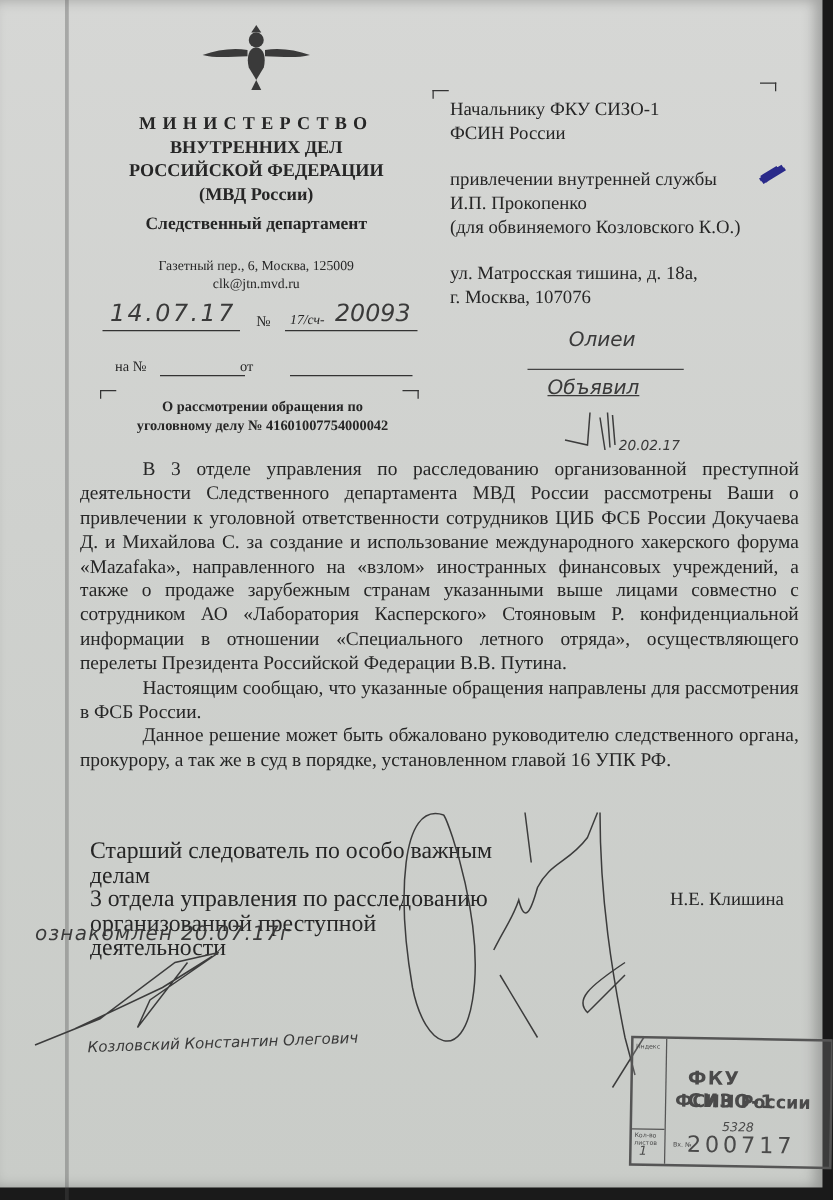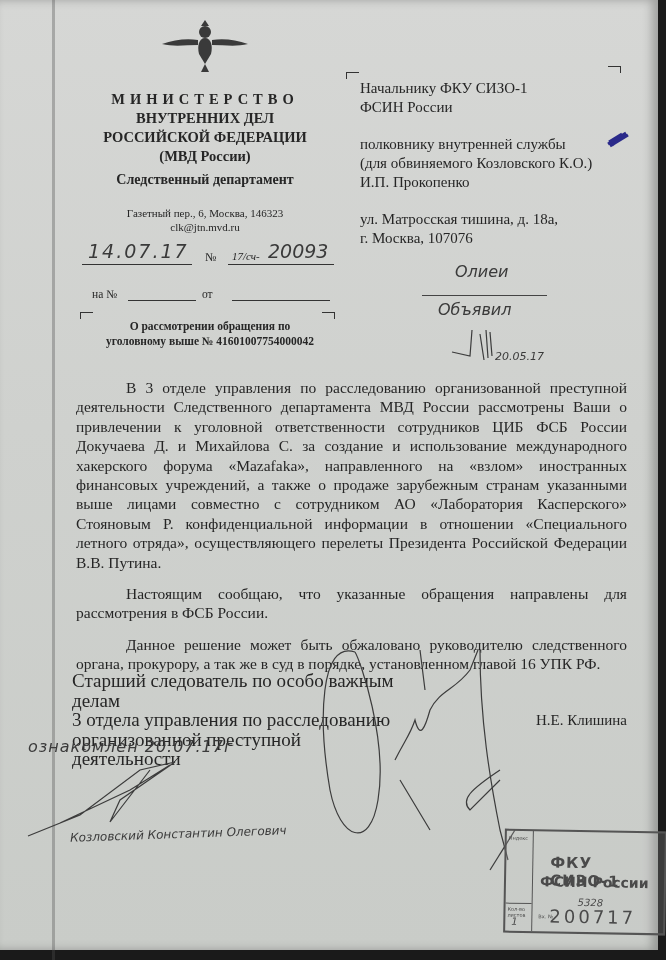--- a/index.html
+++ b/index.html
@@ -29,41 +29,41 @@
     .datefield { left: 82px; top: 244px; width: 110px; border-bottom: 1px solid #333; height: 20px; }
     .hand { font-family: "DejaVu Sans", sans-serif; font-style: italic; color: #3a3a3a; }
     .date-hw { left: 88px; top: 240px; font-size: 19px; letter-spacing: 2px; }
     .no-label { left: 205px; top: 250px; font-size: 12px; }
     .regfield { left: 228px; top: 244px; width: 106px; border-bottom: 1px solid #333; height: 20px; }
     .reg-prefix { left: 232px; top: 250px; font-size: 11px; font-style: italic; }
     .reg-hw { left: 268px; top: 240px; font-size: 19px; }
 
     .na-label { left: 92px; top: 288px; font-size: 11.5px; }
     .na-field { left: 128px; top: 300px; width: 68px; border-bottom: 1px solid #333; }
-    .ot-label { left: 202px; top: 288px; font-size: 11.5px; }
+    .ot-label { left: 192px; top: 288px; font-size: 11.5px; }
     .ot-field { left: 232px; top: 300px; width: 98px; border-bottom: 1px solid #333; }
 
     .corner { width: 12px; height: 6px; border-top: 1.5px solid #333; }
     .corner.l { border-left: 1.5px solid #333; }
     .corner.r { border-right: 1.5px solid #333; }
 
     .subject { left: 80px; top: 319px; width: 260px; font-size: 11.5px; line-height: 15px; font-weight: bold; }
 
     .recipient { left: 360px; top: 79px; width: 290px; font-size: 15px; line-height: 19px; }
     .recipient p { margin: 0; }
     .recipient .gap { height: 18px; }
 
     .ink-mark { left: 606px; top: 130px; width: 24px; height: 18px; }
     .res-1 { left: 455px; top: 262px; font-size: 16px; }
     .res-line { left: 422px; top: 295px; width: 125px; border-bottom: 1.5px solid #444; }
-    .res-2 { left: 438px; top: 300px; font-size: 16px; }
+    .res-2 { left: 438px; top: 300px; font-size: 16px; text-decoration: underline; }
     .res-date { left: 495px; top: 350px; font-size: 11px; }
 
     .body-text { left: 64px; top: 366px; width: 575px; font-size: 15.5px; line-height: 19.4px; text-align: justify; }
-    .body-text p { margin: 12px; text-indent: 50px; }
+    .body-text p { margin: 0; text-indent: 50px; }
 
     .sig-block { left: 72px; top: 671px; width: 330px; font-size: 19px; line-height: 19.5px; }
     .sig-block p { margin: 0; }
     .sig-name { left: 536px; top: 712px; font-size: 15px; }
 
     .ack { left: 28px; top: 737px; font-size: 16px; letter-spacing: 1px; }
     .accused { left: 70px; top: 827px; font-size: 12px; transform: rotate(-2deg); }
 
     .signature-svg { left: 0; top: 0; width: 666px; height: 960px; pointer-events: none; }
 
@@ -96,65 +96,65 @@
   </svg>
 
   <div class="abs dept center">Следственный департамент</div>
   <div class="abs ministry center">
     <div class="l1">МИНИСТЕРСТВО</div>
     <div>ВНУТРЕННИХ ДЕЛ</div>
     <div>РОССИЙСКОЙ ФЕДЕРАЦИИ</div>
     <div>(МВД России)</div>
   </div>
   <div class="abs addr center">
-    <div>Газетный пер., 6, Москва, 146323</div>
+    <div>Газетный пер., 6, Москва, 125009</div>
     <div>clk@jtn.mvd.ru</div>
   </div>
 
   <div class="abs datefield"></div>
   <div class="abs hand date-hw">14.07.17</div>
   <div class="abs no-label">№</div>
   <div class="abs regfield"></div>
   <div class="abs reg-prefix">17/сч-</div>
   <div class="abs hand reg-hw">20093</div>
 
   <div class="abs na-label">на №</div>
   <div class="abs na-field"></div>
   <div class="abs ot-label">от</div>
   <div class="abs ot-field"></div>
 
   <div class="abs corner l" style="left:80px; top:312px;"></div>
   <div class="abs corner r" style="left:322px; top:312px;"></div>
 
   <div class="abs subject center">
     <div>О рассмотрении обращения по</div>
-    <div>уголовному выше № 41601007754000042</div>
+    <div>уголовному делу № 41601007754000042</div>
   </div>
 
   <div class="abs corner l" style="left:346px; top:72px;"></div>
   <div class="abs corner r" style="left:608px; top:66px;"></div>
   <div class="abs recipient">
     <p>Начальнику ФКУ СИЗО-1</p>
     <p>ФСИН России</p>
     <div class="gap"></div>
-    <p>полковнику внутренней службы</p>
+    <p>привлечении внутренней службы</p>
+    <p>И.П. Прокопенко</p>
     <p>(для обвиняемого Козловского К.О.)</p>
-    <p>И.П. Прокопенко</p>
     <div class="gap"></div>
     <p>ул. Матросская тишина, д. 18а,</p>
     <p>г. Москва, 107076</p>
   </div>
   <svg class="abs ink-mark" viewBox="0 0 24 18">
     <path d="M2 14 L20 3 M4 16 L22 5 M6 15 L18 6 M3 12 L16 4" stroke="#2a2a8a" stroke-width="3" fill="none"></path>
   </svg>
 
   <div class="abs hand res-1">Олиеи</div>
   <div class="abs res-line"></div>
   <div class="abs hand res-2">Объявил</div>
-  <div class="abs hand res-date">20.05.17</div>
+  <div class="abs hand res-date">20.02.17</div>
 
   <div class="abs body-text">
     <p>В 3 отделе управления по расследованию организованной преступной деятельности Следственного департамента МВД России рассмотрены Ваши о привлечении к уголовной ответственности сотрудников ЦИБ ФСБ России Докучаева Д. и Михайлова С. за создание и использование международного хакерского форума «Mazafaka», направленного на «взлом» иностранных финансовых учреждений, а также о продаже зарубежным странам указанными выше лицами совместно с сотрудником АО «Лаборатория Касперского» Стояновым Р. конфиденциальной информации в отношении «Специального летного отряда», осуществляющего перелеты Президента Российской Федерации В.В. Путина.</p>
     <p>Настоящим сообщаю, что указанные обращения направлены для рассмотрения в ФСБ России.</p>
     <p>Данное решение может быть обжаловано руководителю следственного органа, прокурору, а так же в суд в порядке, установленном главой 16 УПК РФ.</p>
   </div>
 
   <div class="abs sig-block">
     <p>Старший следователь по особо важным делам</p>
     <p>3 отдела управления по расследованию</p>

